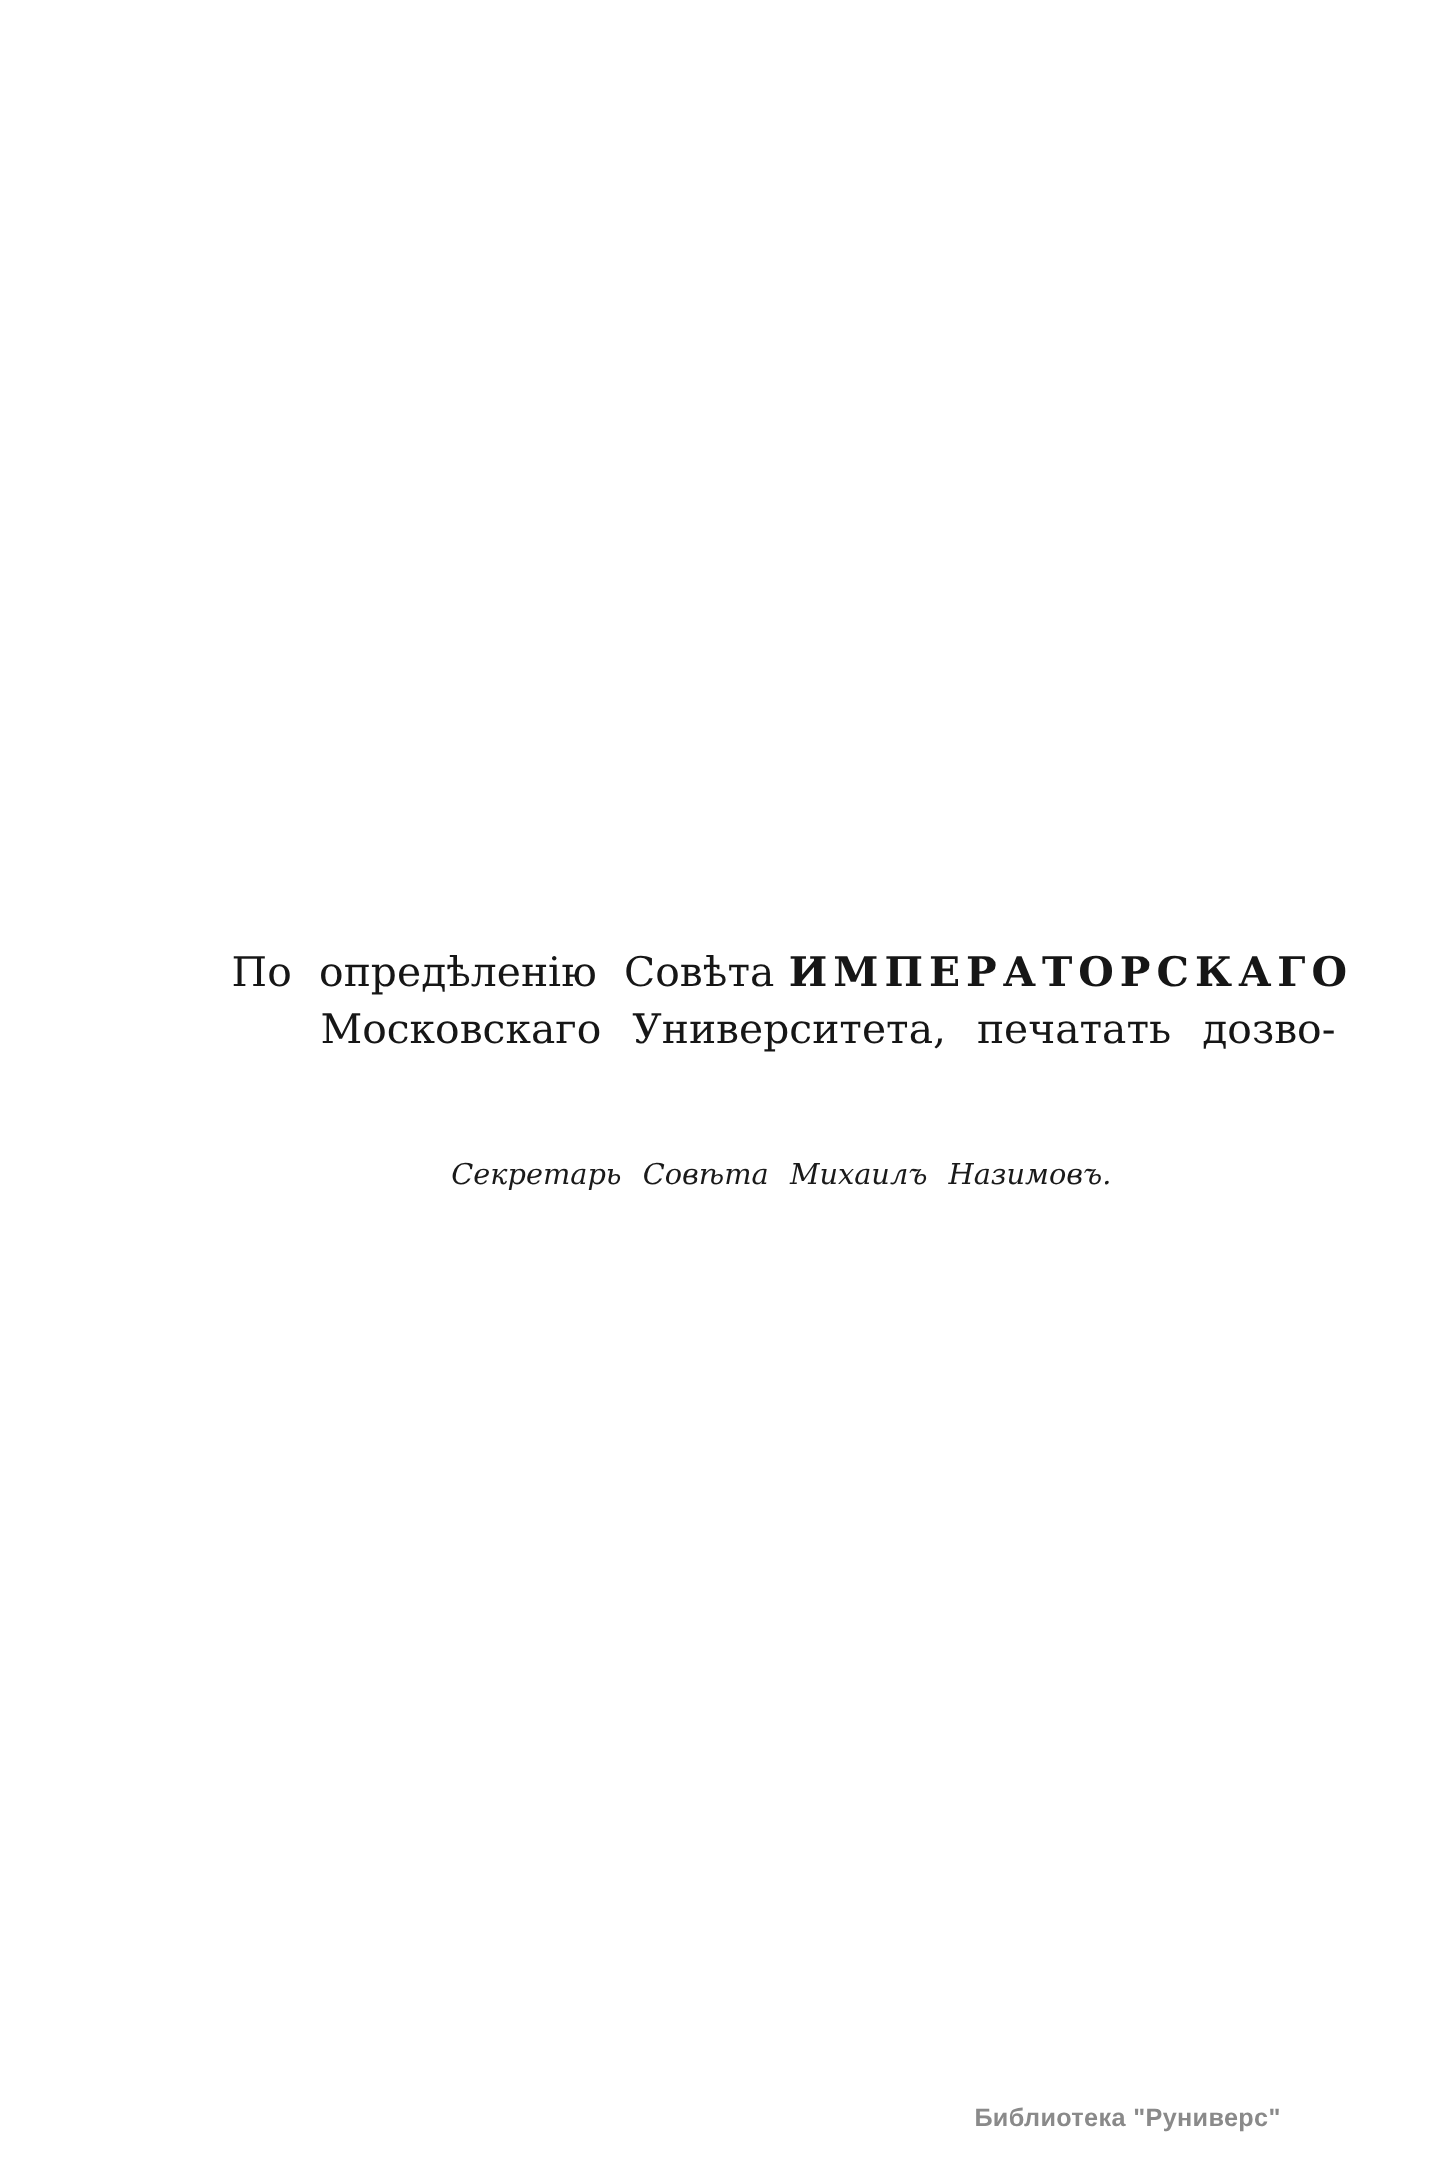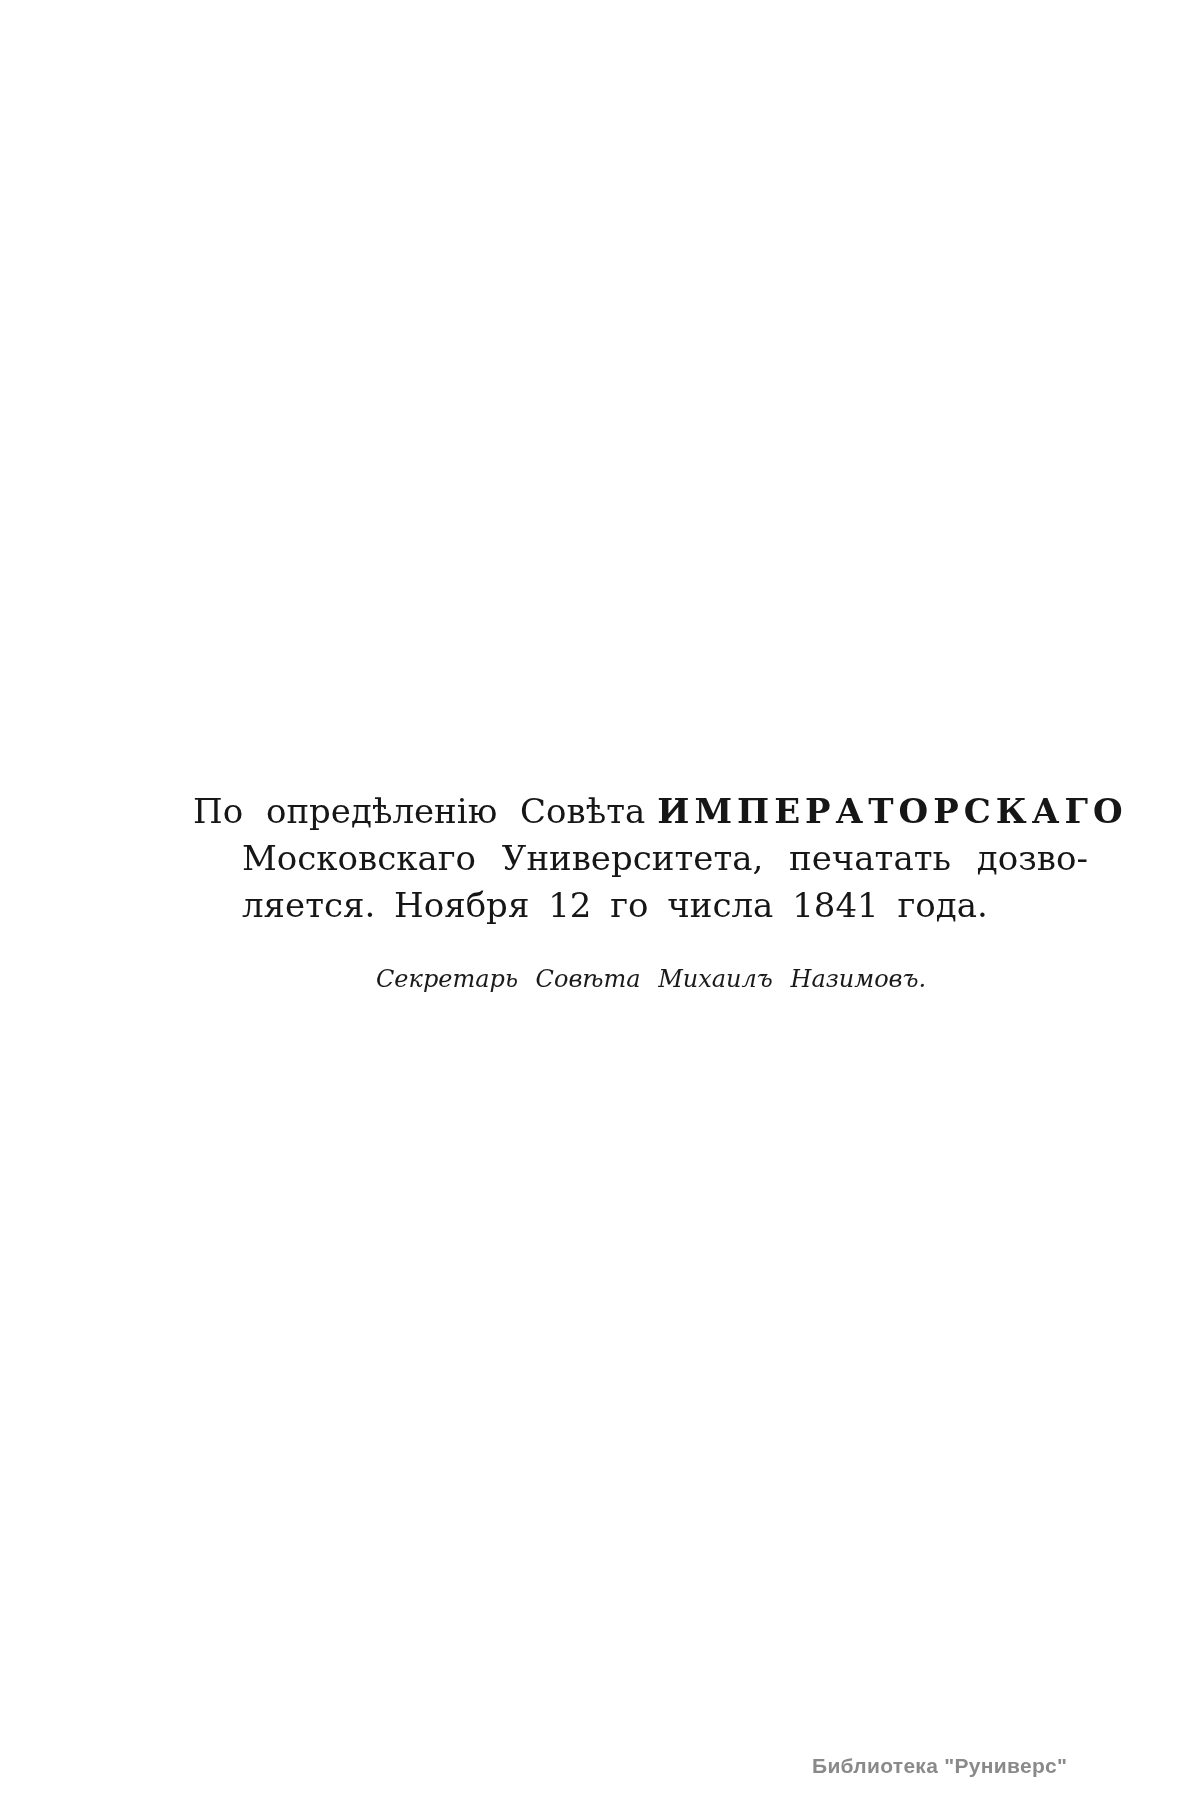--- a/index.html
+++ b/index.html
@@ -31,21 +31,21 @@
   }
   .line-1 {
     word-spacing: 12px;
   }
   .caps {
     letter-spacing: 5px;
     margin-left: 12px;
     font-weight: 600;
   }
   .indent {
-    margin-left: 49px;
+    margin-left: 74px;
   }
   .line-2 {
     word-spacing: 15px;
   }
   .line-3 {
     word-spacing: 8px;
   }
   .signature {
     position: absolute;
     left: 376px;
@@ -71,20 +71,19 @@
   }
 </style>
 </head>
 <body>
 
 <div class="page" style="background: rgb(255, 255, 255); border-radius: 13px;">
 
   <section class="imprimatur" style="color: rgb(22, 22, 22);">
     <p class="line line-1"><span>По опредѣленію Совѣта</span><span class="caps">ИМПЕРАТОРСКАГО</span></p>
     <p class="line line-2 indent">Московскаго Университета, печатать дозво-</p>
-    <p class="line line-3 indent">ляется. Ноября 12 го числа 1841 года.</p>
   </section>
 
   <p class="signature">Секретарь Совѣта Михаилъ Назимовъ.</p>
 
   <div class="watermark" style="color: rgb(138, 138, 138);">Библиотека "Руниверс"</div>
 
 </div>
 
 </body></html>

